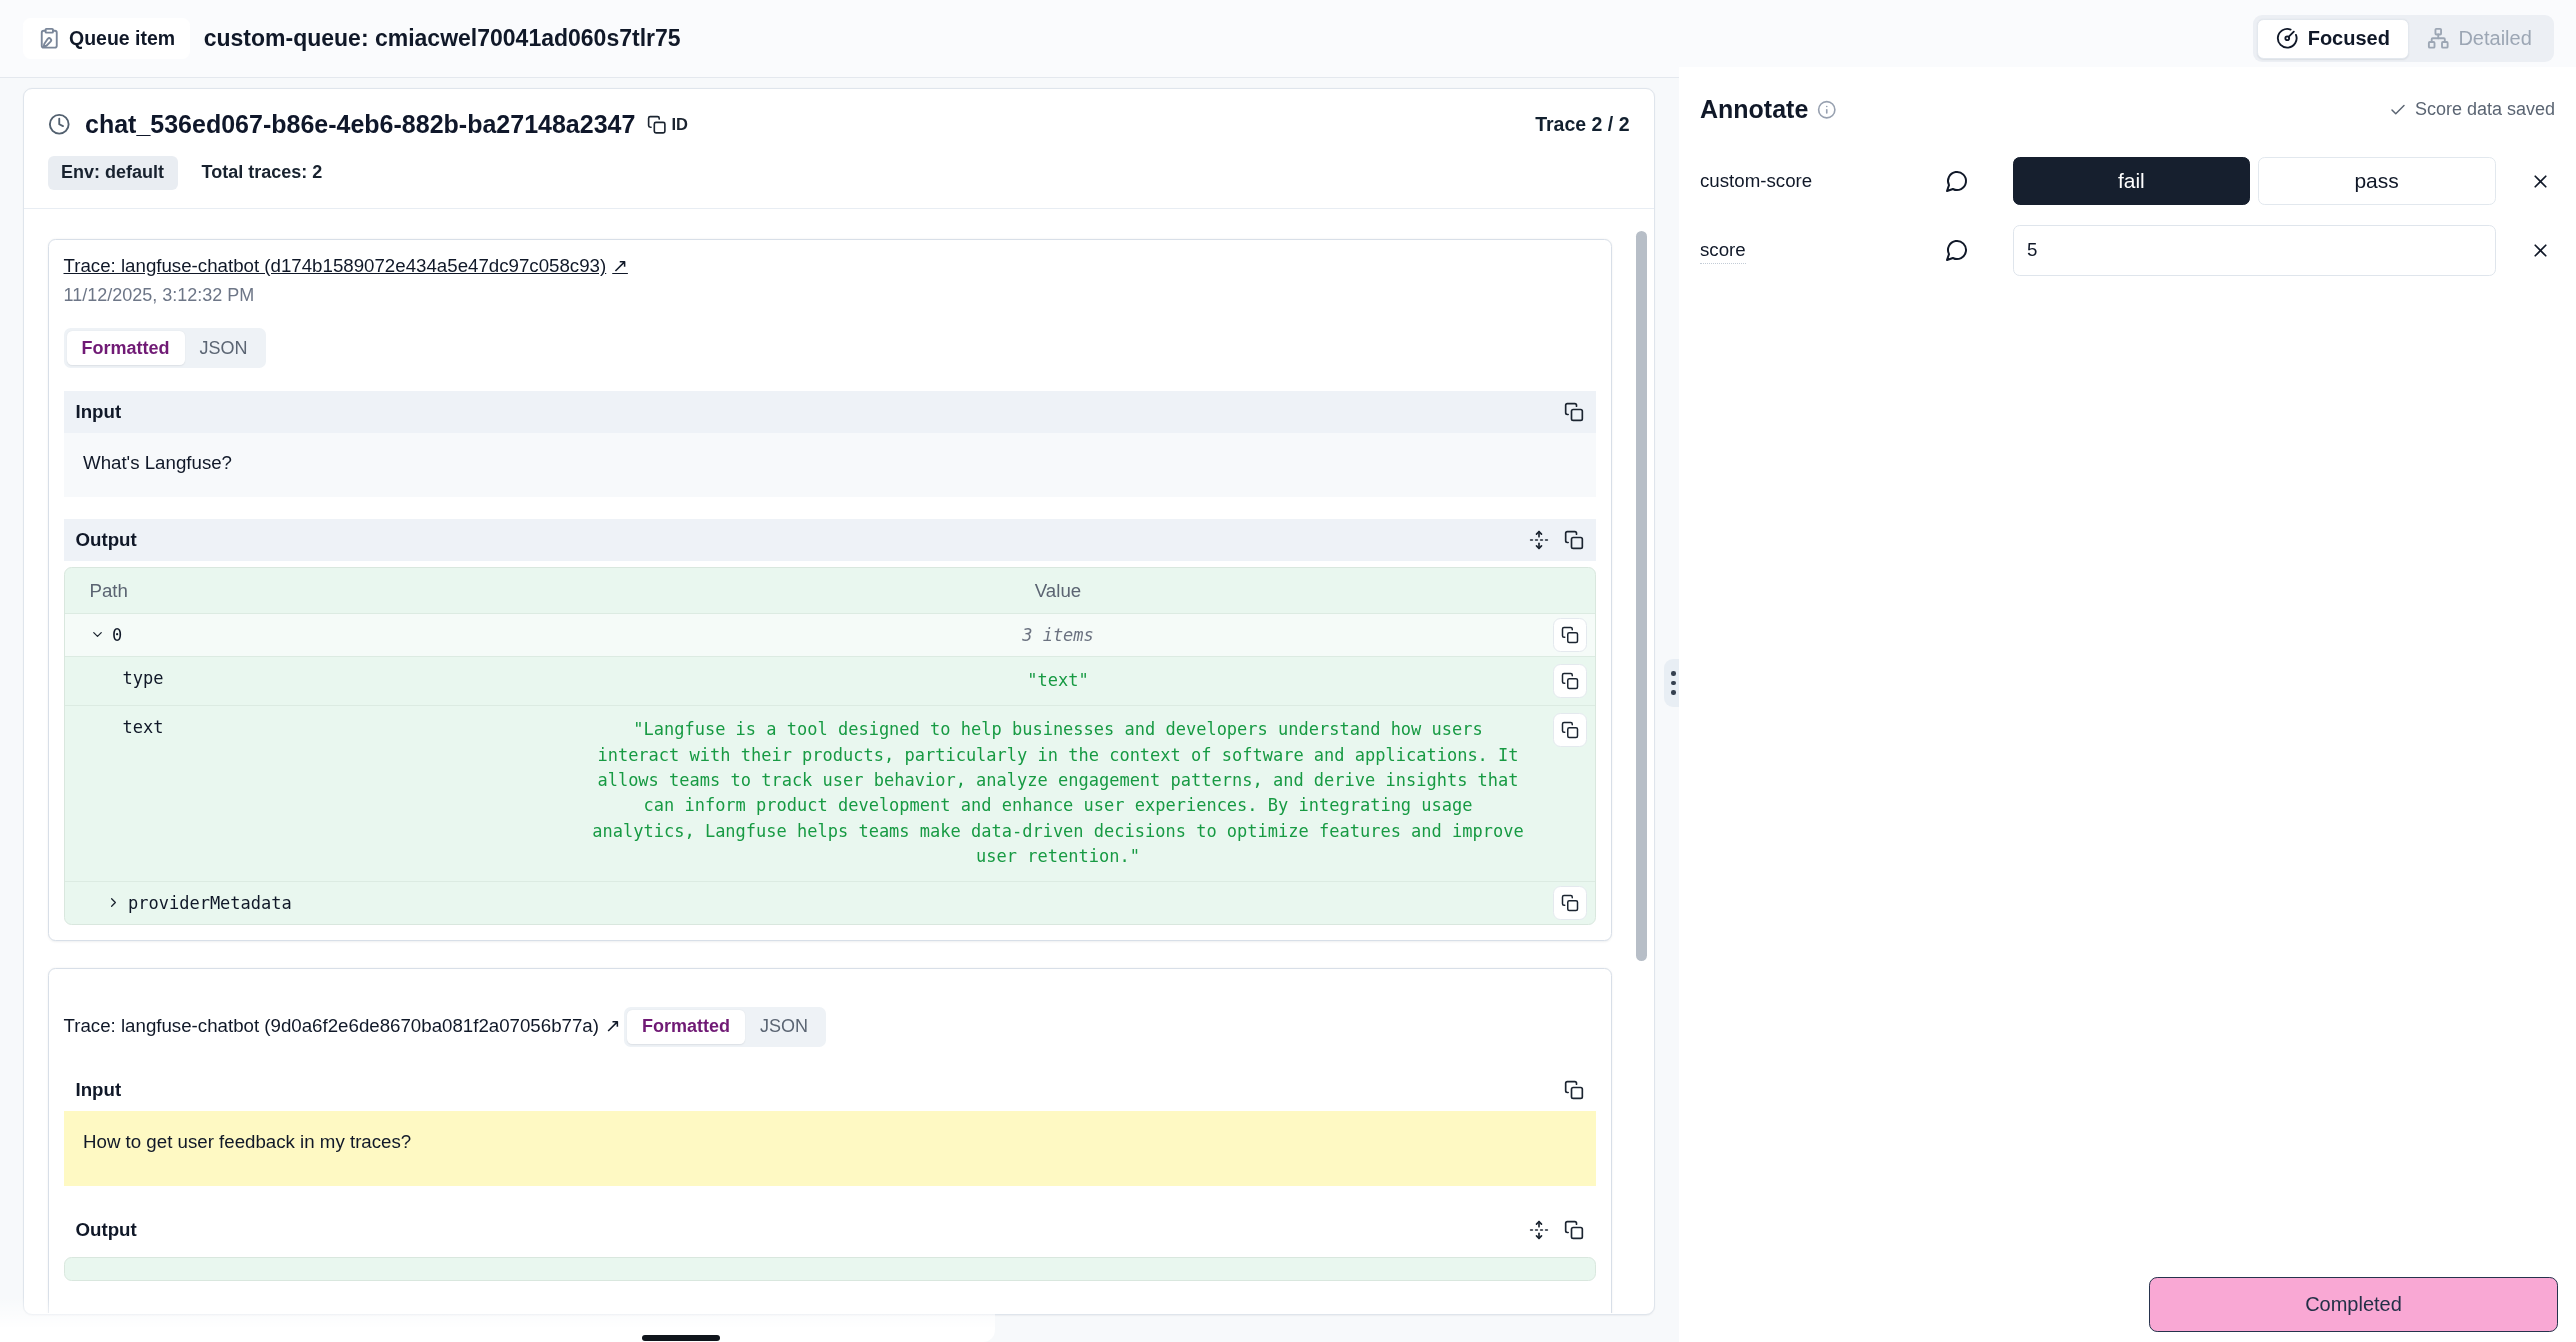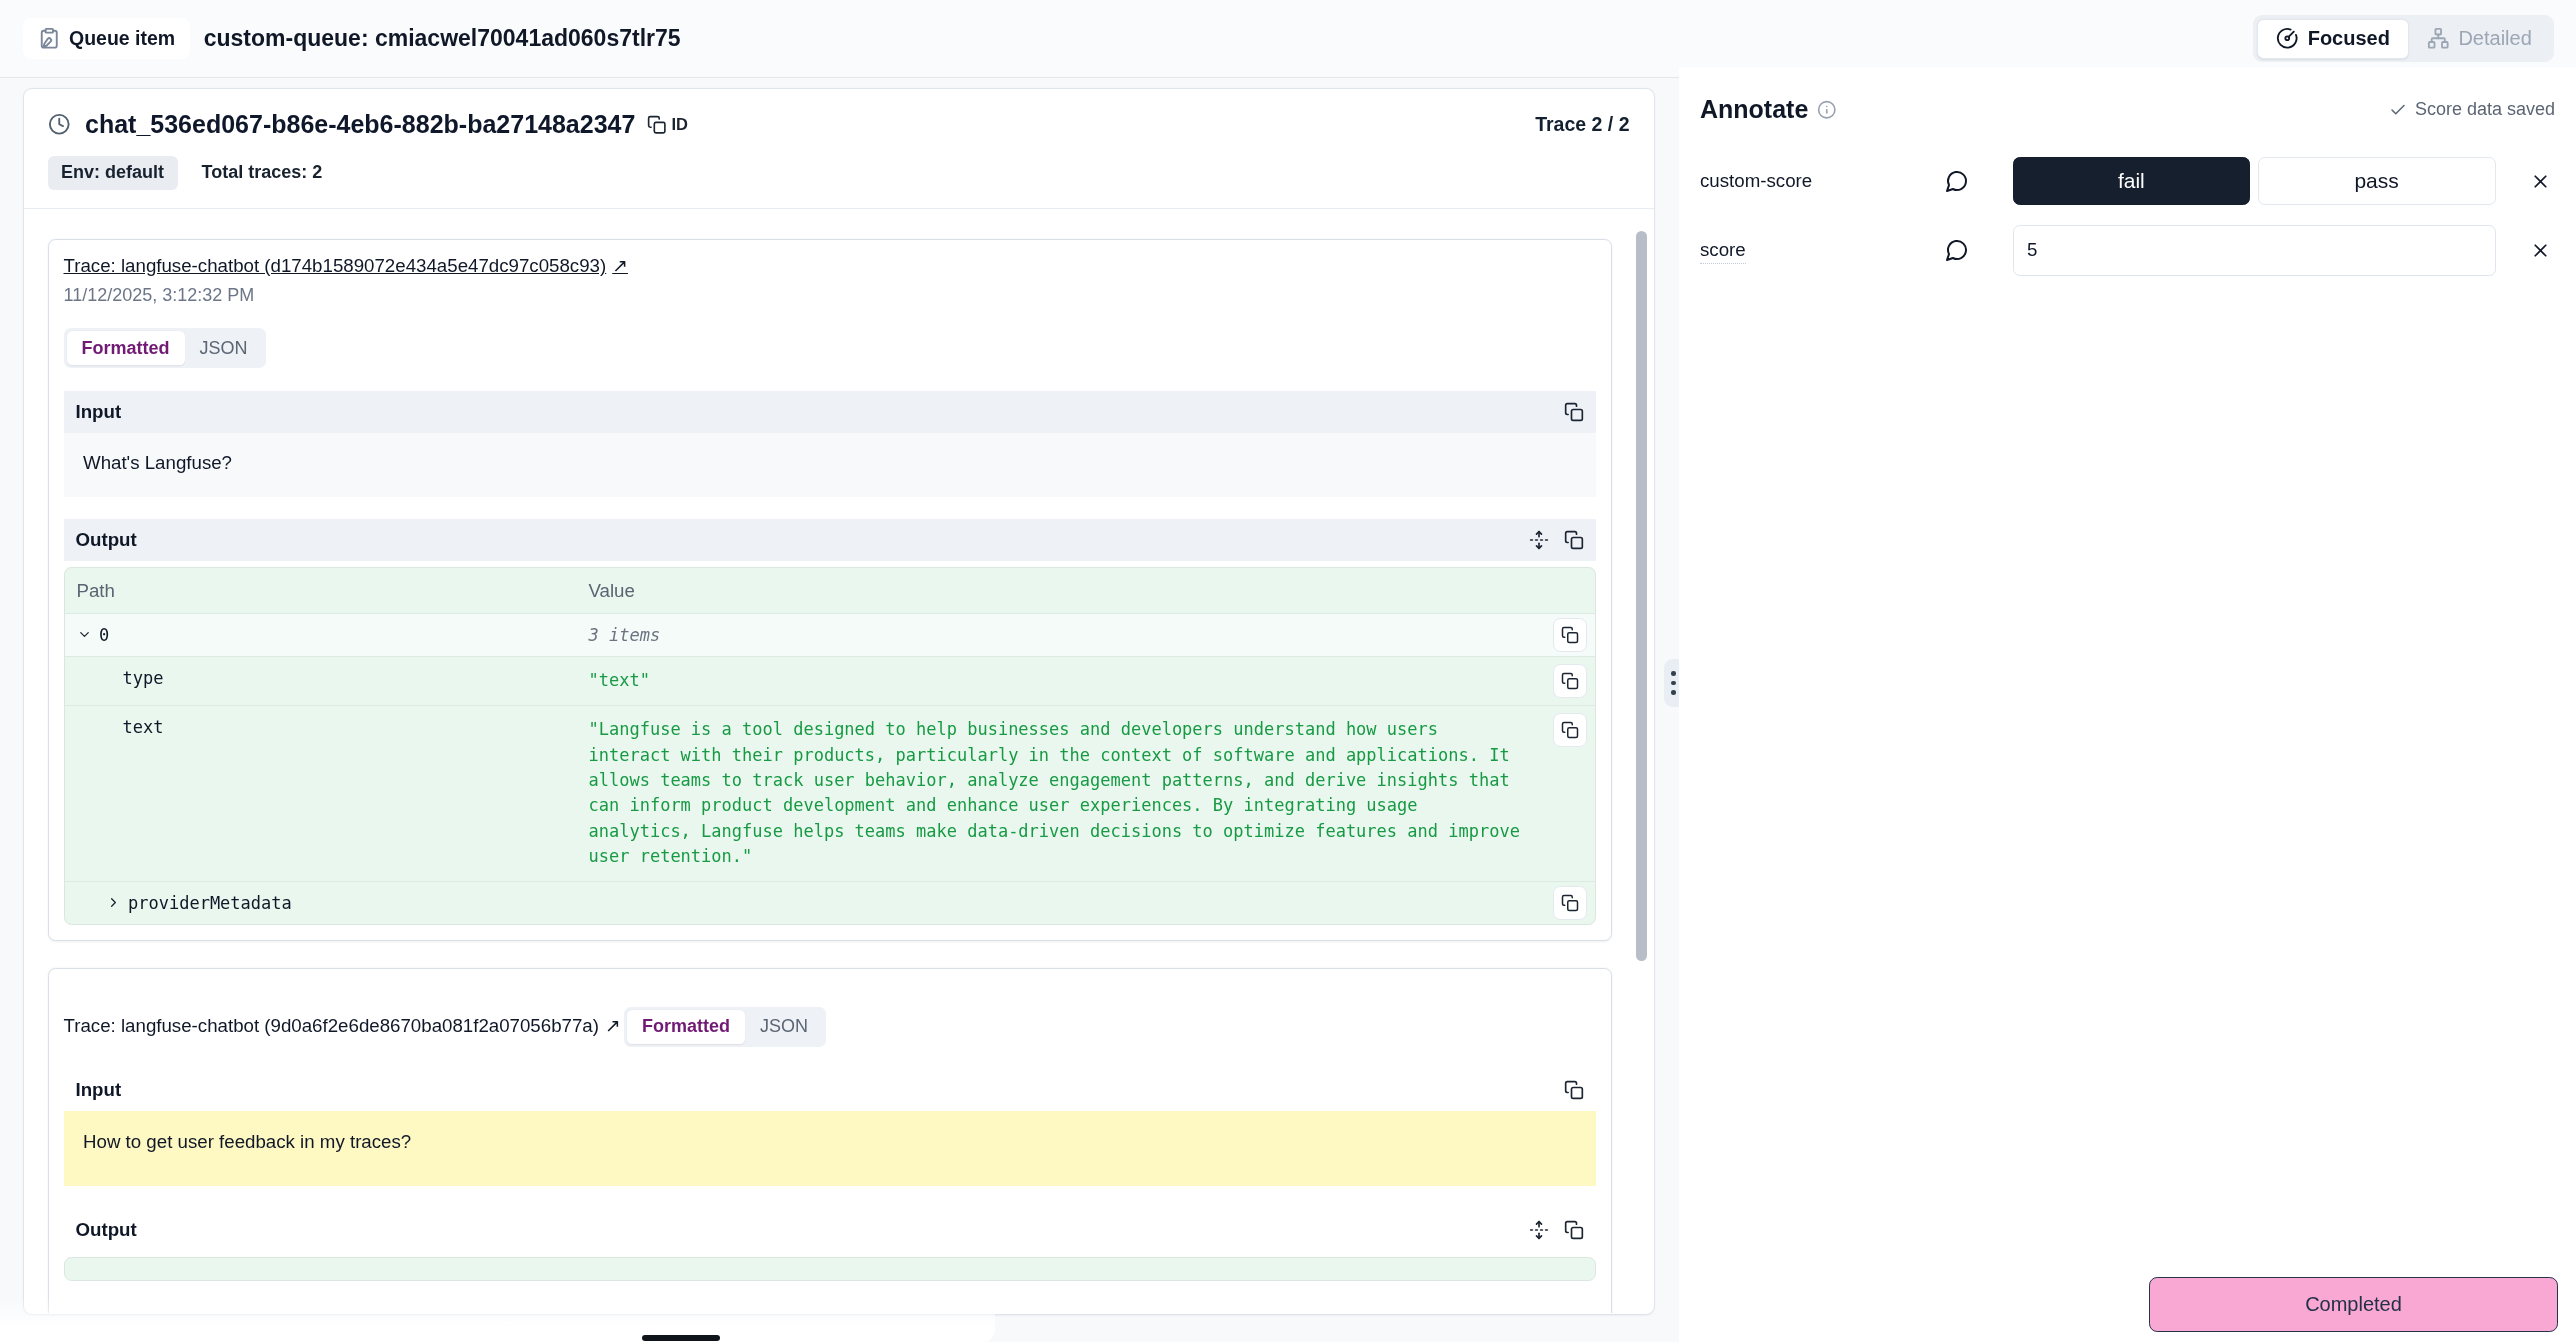--- a/index.html
+++ b/index.html
@@ -70,23 +70,23 @@
   .input-body { padding:19.5px; font-size:18.7px; color:#101828; }
   .input-body.lighter { background:#f7f9fb; min-height:64px; }
   .input-body.grey { background:#fef9c3; min-height:75px; }
 
   
   .out-table { margin-top:6px; background:#e9f7ef; border:0.7px solid #d9e7de;
     border-radius:7.5px; overflow:hidden; }
   .trow { display:flex; align-items:flex-start; border-bottom:0.7px solid #dcebe2;
     position:relative; padding:11.2px 0; }
   .trow:last-child { border-bottom:none; }
-  .trow .pcol { width:524px; flex:none; padding-left:12px; display:flex;
+  .trow .pcol { width:524px; flex:none; padding-left:25px; display:flex;
     align-items:center; gap:7.5px; }
-  .trow .vcol { flex:1; padding-right:67px; }
+  .trow .vcol { flex:1; padding-right:67px;text-align:center; }
   .thead { color:#5b6472; font-size:18.7px; }
   .thead .pcol, .thead .vcol { font-family:"Liberation Sans", sans-serif; }
   .mono { font-family:"DejaVu Sans Mono", monospace; font-size:17px; color:#101828; }
   .pcol.child { padding-left:58px; }
   .val-items { font-family:"DejaVu Sans Mono", monospace; font-size:17px;
     font-style:italic; color:#6b7280; }
   .val-green { font-family:"DejaVu Sans Mono", monospace; font-size:17px;
     color:#179a43; line-height:25.4px; }
   .row-alt { background:rgba(255,255,255,.55); }
   .copy-btn { position:absolute; right:7.5px; top:50%; transform:translateY(-50%);

